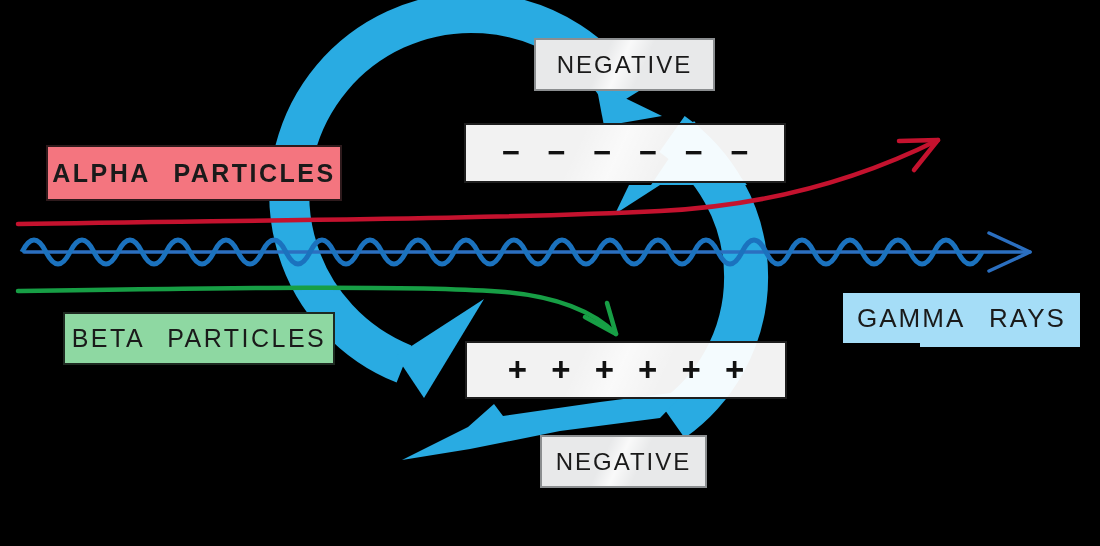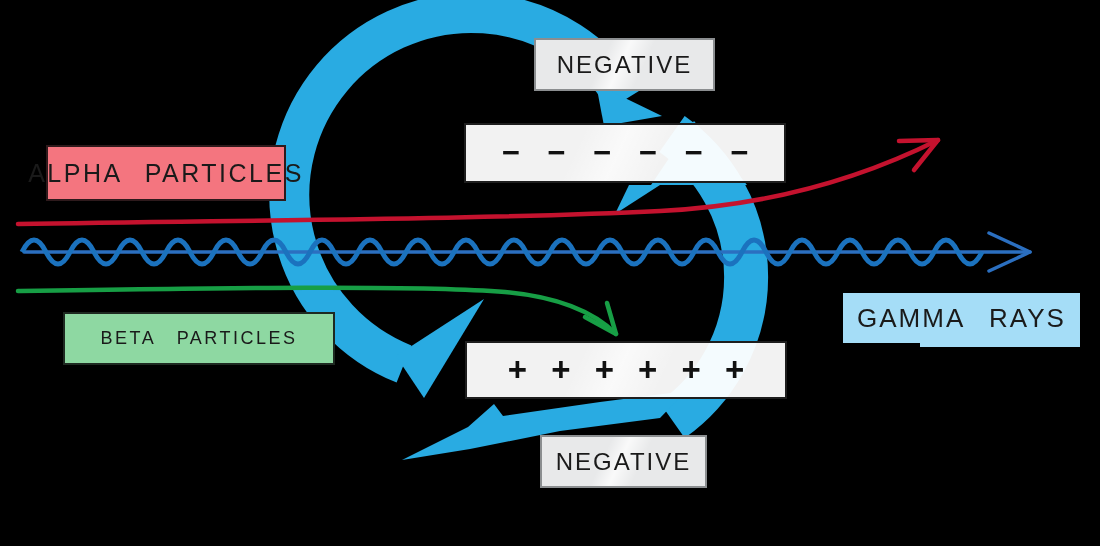--- a/index.html
+++ b/index.html
@@ -42,28 +42,28 @@
   .plate-pos{left:465px;top:341px;width:322px;height:58px;}
   .signs{color:#111;font-weight:700;white-space:nowrap;}
   .signs.minus{font-size:31px;word-spacing:19px;letter-spacing:0;}
   .signs.plus{font-size:33px;word-spacing:15px;letter-spacing:0;}
   
   .tag{
     position:absolute;display:flex;align-items:center;justify-content:center;
     color:var(--ink);box-sizing:border-box;white-space:nowrap;
   }
   .tag-alpha{
-    left:46px;top:145px;width:240px;height:56px;
+    left:46px;top:145px;width:296px;height:56px;
     background:var(--alpha-bg);border:2px solid rgba(10,10,10,0.85);
-    font-size:25px;letter-spacing:2.5px;word-spacing:14px;
+    font-size:25px;letter-spacing:2.5px;word-spacing:14px;font-weight:bold;
   }
   .tag-beta{
     left:63px;top:312px;width:272px;height:53px;
     background:var(--beta-bg);border:2px solid rgba(10,10,10,0.85);
-    font-size:18px;letter-spacing:2.5px;word-spacing:14px;text-align:right;
+    font-size:25px;letter-spacing:2.5px;word-spacing:14px;text-align:right;
   }
   .tag-gamma{
     left:843px;top:293px;width:237px;height:50px;
     background:var(--gamma-bg);border:none;
     font-size:26px;letter-spacing:2px;word-spacing:16px;justify-content:center;
   }
   .tag-gamma .step{
     position:absolute;right:0;bottom:-4px;width:160px;height:6px;
     background:var(--gamma-bg);
   }

